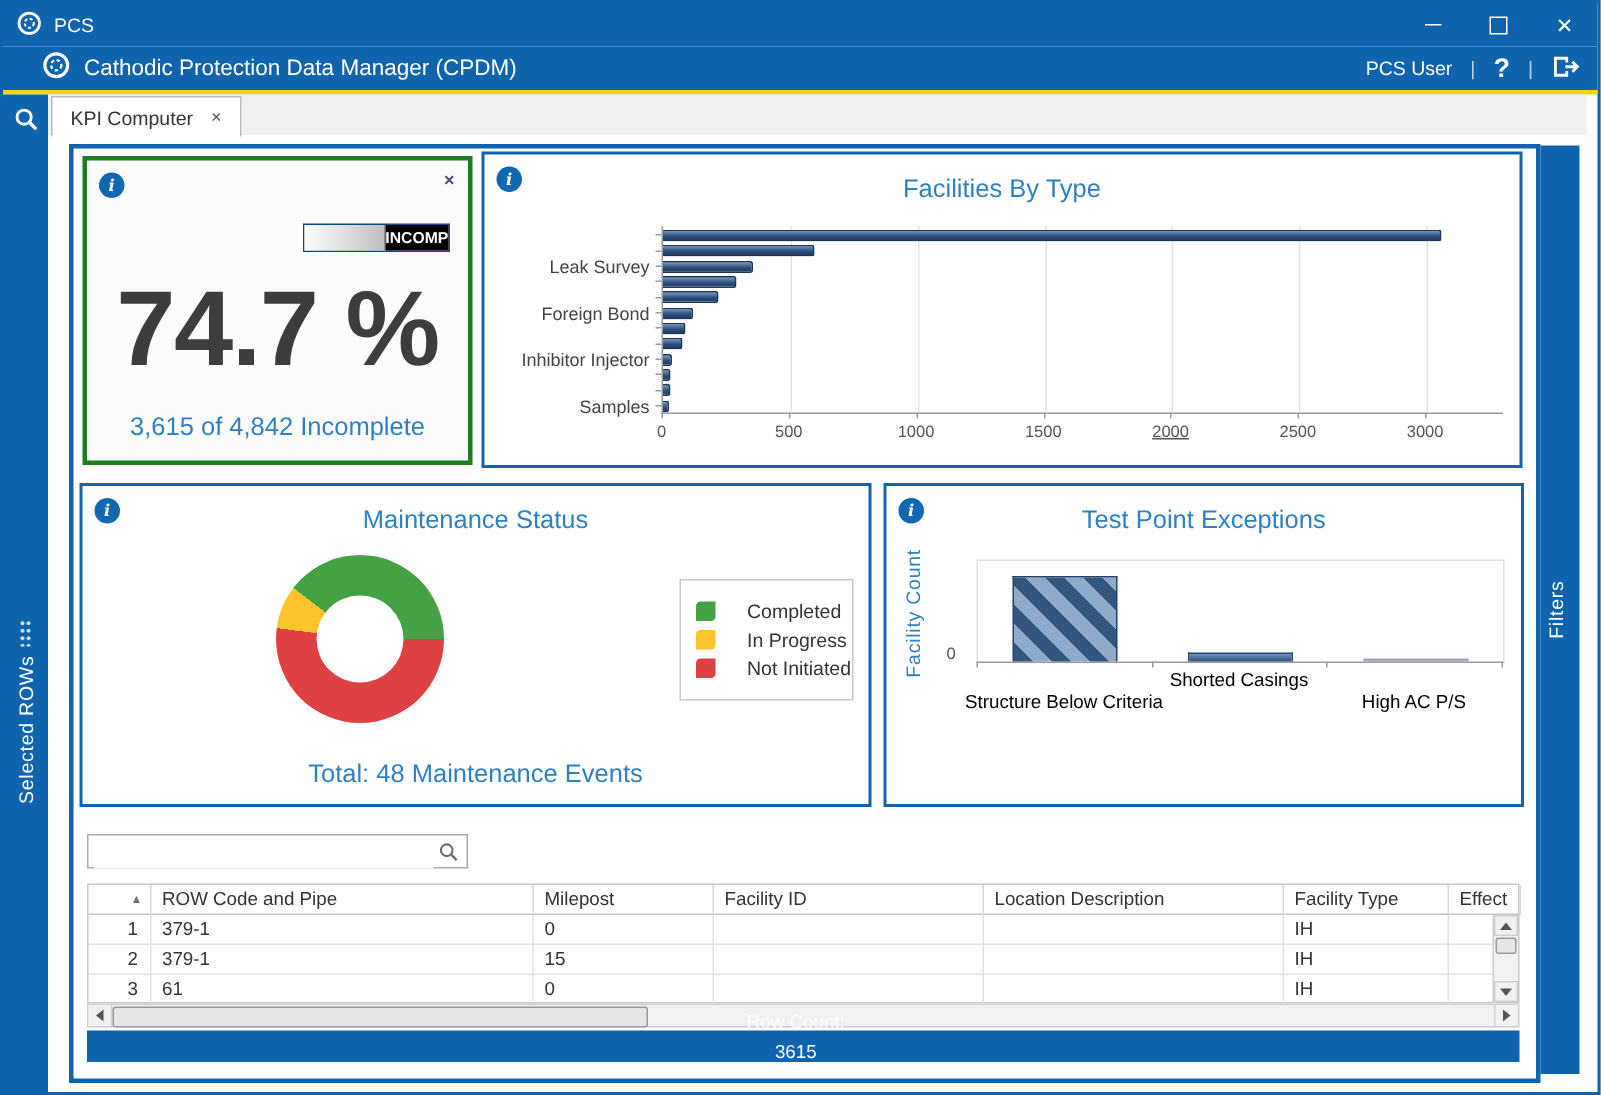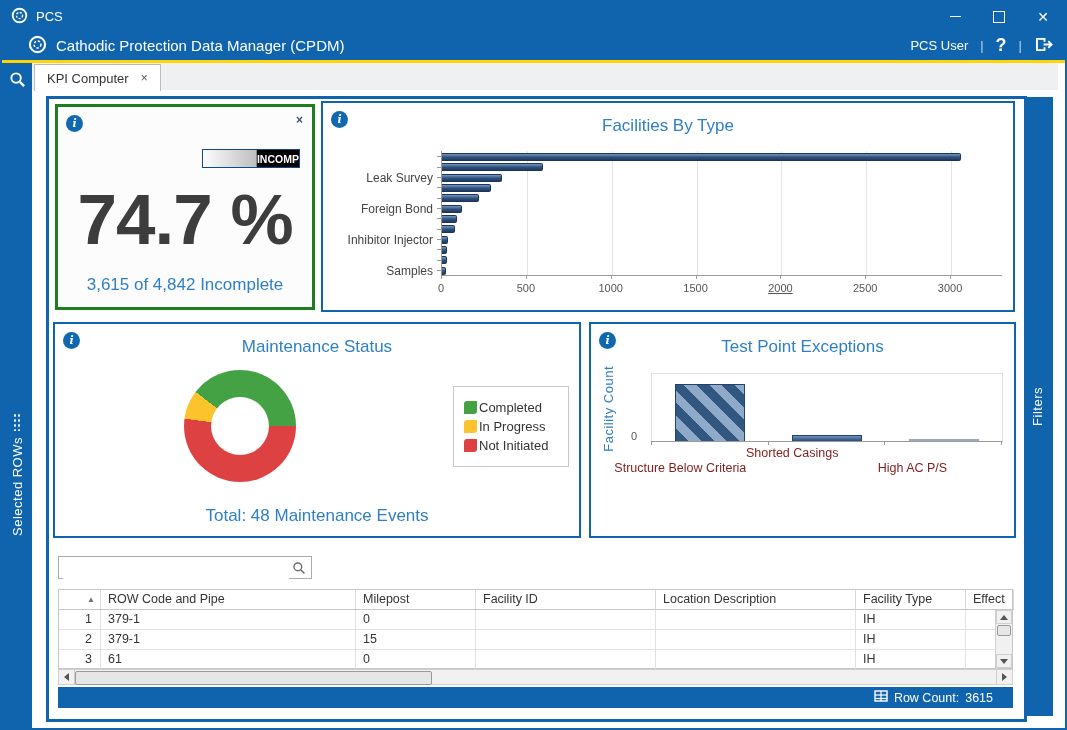--- a/index.html
+++ b/index.html
@@ -60,31 +60,31 @@
         border:1px solid #1a3557;border-radius:0 2px 2px 0;border-left:none;}
   .fcat{position:absolute;left:0;width:110px;text-align:right;font-size:12px;color:#444;height:12px;}
   .ftick{position:absolute;width:1px;height:4px;background:#9a9a9a;}
   .fxlab{position:absolute;width:44px;margin-left:-22px;text-align:center;font-size:11px;color:#555;}
   .fytick{position:absolute;width:4px;height:1px;background:#9a9a9a;}
   
   .maintenance{left:4px;top:223px;width:528px;height:216px;}
   .donut{position:absolute;left:129px;top:46px;width:112px;height:112px;border-radius:50%;}
   .hole{position:absolute;left:27px;top:27px;width:58px;height:58px;border-radius:50%;background:#fff;}
   .legend{position:absolute;left:398px;top:62px;width:116px;border:1px solid #c9c9c9;background:#fff;padding:9px 0 9px 10px;box-sizing:border-box;}
-  .legrow{display:flex;align-items:center;gap:2px;margin:4px 0;font-size:13px;color:#333;}
+  .legrow{display:flex;align-items:center;gap:21px;margin:4px 0;font-size:13px;color:#333;}
   .swatch{width:13px;height:13px;border-radius:3px 0 3px 0;flex:none;}
   
   .testpoint{left:540px;top:223px;width:427px;height:216px;}
   .ylab{position:absolute;left:10px;top:40px;height:90px;display:flex;align-items:center;color:#2f7fc4;font-size:15px;}
   .tplot{position:absolute;left:60px;top:49px;width:350px;height:67px;border:1px solid #e0e0e0;border-bottom:1px solid #9a9a9a;}
   .tbar{position:absolute;width:70px;background:linear-gradient(180deg,#6d92bd,#2c4d79);border:1px solid #24436b;border-bottom:none;box-sizing:border-box;}
   .tbar.hatch{background:repeating-linear-gradient(45deg,#31567f 0 9px,#8fa9c9 9px 18px);}
   .tzero{position:absolute;left:40px;top:106px;font-size:11px;color:#555;}
   .ttick{position:absolute;width:1px;height:4px;background:#9a9a9a;top:117px;}
-  .tcat{position:absolute;font-size:12.5px;color:#7f1d1d;}
+  .tcat{position:absolute;font-size:12.5px;color:#000000;text-align:center;}
   
   .searchbox{position:absolute;left:9px;top:457px;width:254px;height:23px;border:1px solid #ababab;background:#fff;box-sizing:border-box;}
   .searchbox input{position:absolute;left:4px;top:1px;width:222px;height:19px;border:none;outline:none;font-size:12.5px;font-family:inherit;}
   .searchbox svg{position:absolute;right:5px;top:4px;}
   .grid{position:absolute;left:9px;top:490px;width:955px;height:80px;border:1px solid #c6c6c6;box-sizing:border-box;font-size:12.5px;color:#333;}
   .ghead{display:flex;height:20px;}
   .ghead .gc{border-right:1px solid #d8d8d8;border-bottom:1px solid #c6c6c6;box-sizing:border-box;
              padding:2px 0 0 7px;white-space:nowrap;overflow:hidden;}
   .gbody{position:relative;height:58px;}
   .grow{display:flex;height:20px;}
@@ -97,21 +97,21 @@
   .vthumb{height:9px;margin:1px 1px;background:#e6e6e6;border:1px solid #9a9a9a;border-radius:2px;}
   .tri-u{width:0;height:0;border-left:4px solid transparent;border-right:4px solid transparent;border-bottom:5px solid #555;}
   .tri-d{width:0;height:0;border-left:4px solid transparent;border-right:4px solid transparent;border-top:5px solid #555;}
   .tri-l{width:0;height:0;border-top:4px solid transparent;border-bottom:4px solid transparent;border-right:5px solid #555;}
   .tri-r{width:0;height:0;border-top:4px solid transparent;border-bottom:4px solid transparent;border-left:5px solid #555;}
   .hscroll{position:absolute;left:9px;top:570px;width:955px;height:16px;background:#f1f1f1;border:1px solid #cfcfcf;box-sizing:border-box;}
   .hbtn{position:absolute;top:0;width:15px;height:14px;display:flex;align-items:center;justify-content:center;background:#f1f1f1;border-right:1px solid #cfcfcf;}
   .hbtn.right{right:0;border-right:none;border-left:1px solid #cfcfcf;}
   .hthumb{position:absolute;left:16px;top:1px;width:355px;height:12px;background:#e6e6e6;border:1px solid #9a9a9a;border-radius:2px;}
   .statusbar{position:absolute;left:9px;top:588px;width:955px;height:21px;background:#0f64ad;color:#fff;
-             display:flex;align-items:center;justify-content:flex-end;gap:6px;padding-right:20px;box-sizing:border-box;font-size:12.5px;}
+             display:flex;align-items:center;justify-content:flex-end;gap:6px;padding-right:10px;box-sizing:border-box;font-size:12.5px;flex-direction:column;}
 </style>
 </head>
 <body>
 
 <div class="app">
 
   <div class="titlebar">
     <span class="applogo">
       <svg width="17" height="17" viewBox="0 0 20 20">
           <circle cx="10" cy="10" r="8" stroke="#fff" stroke-width="2.2" fill="none"></circle>

